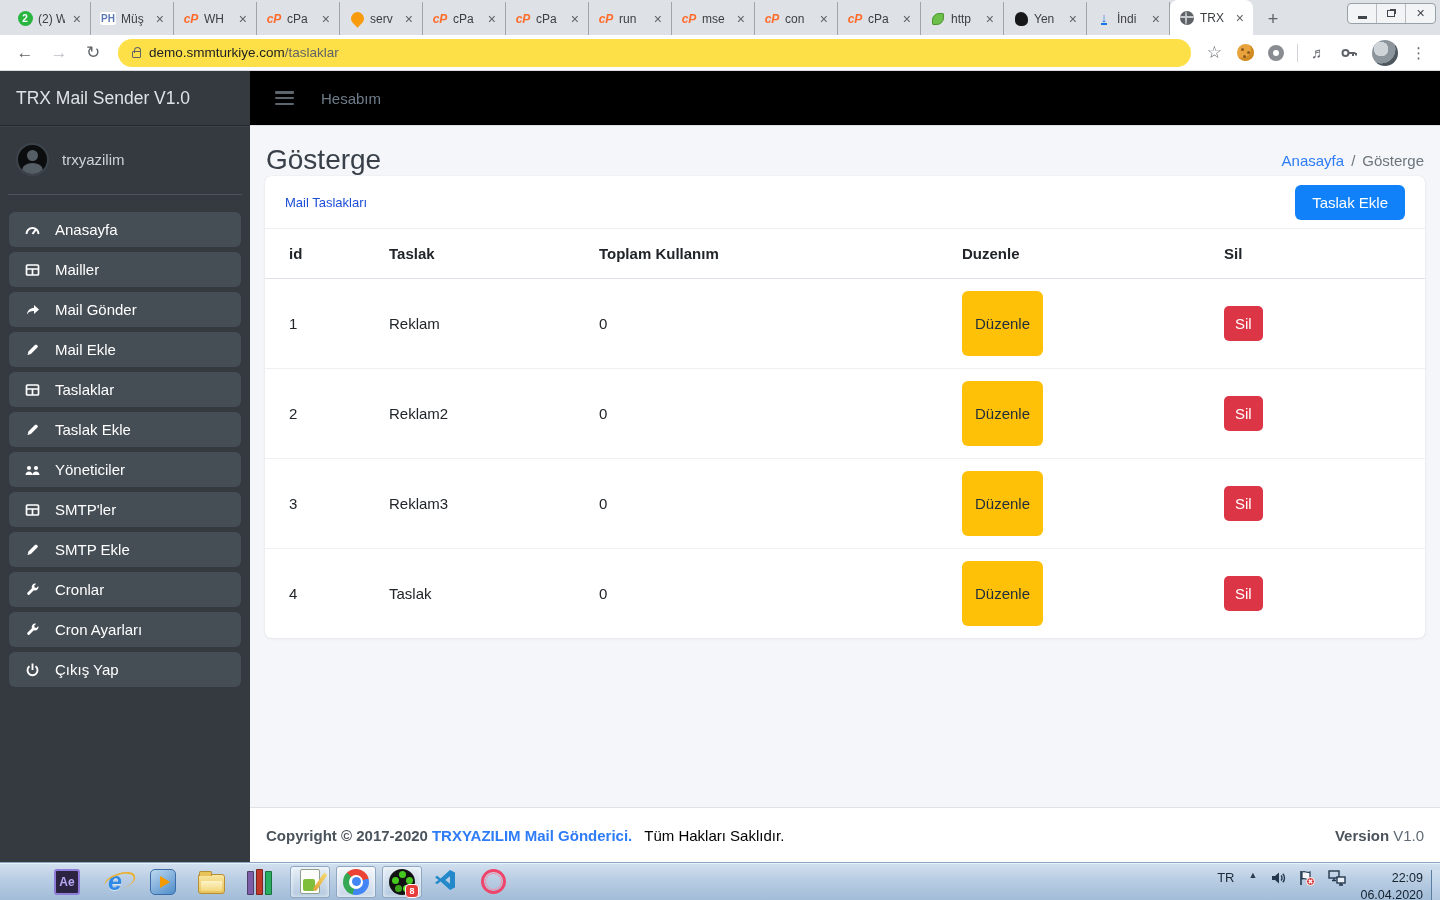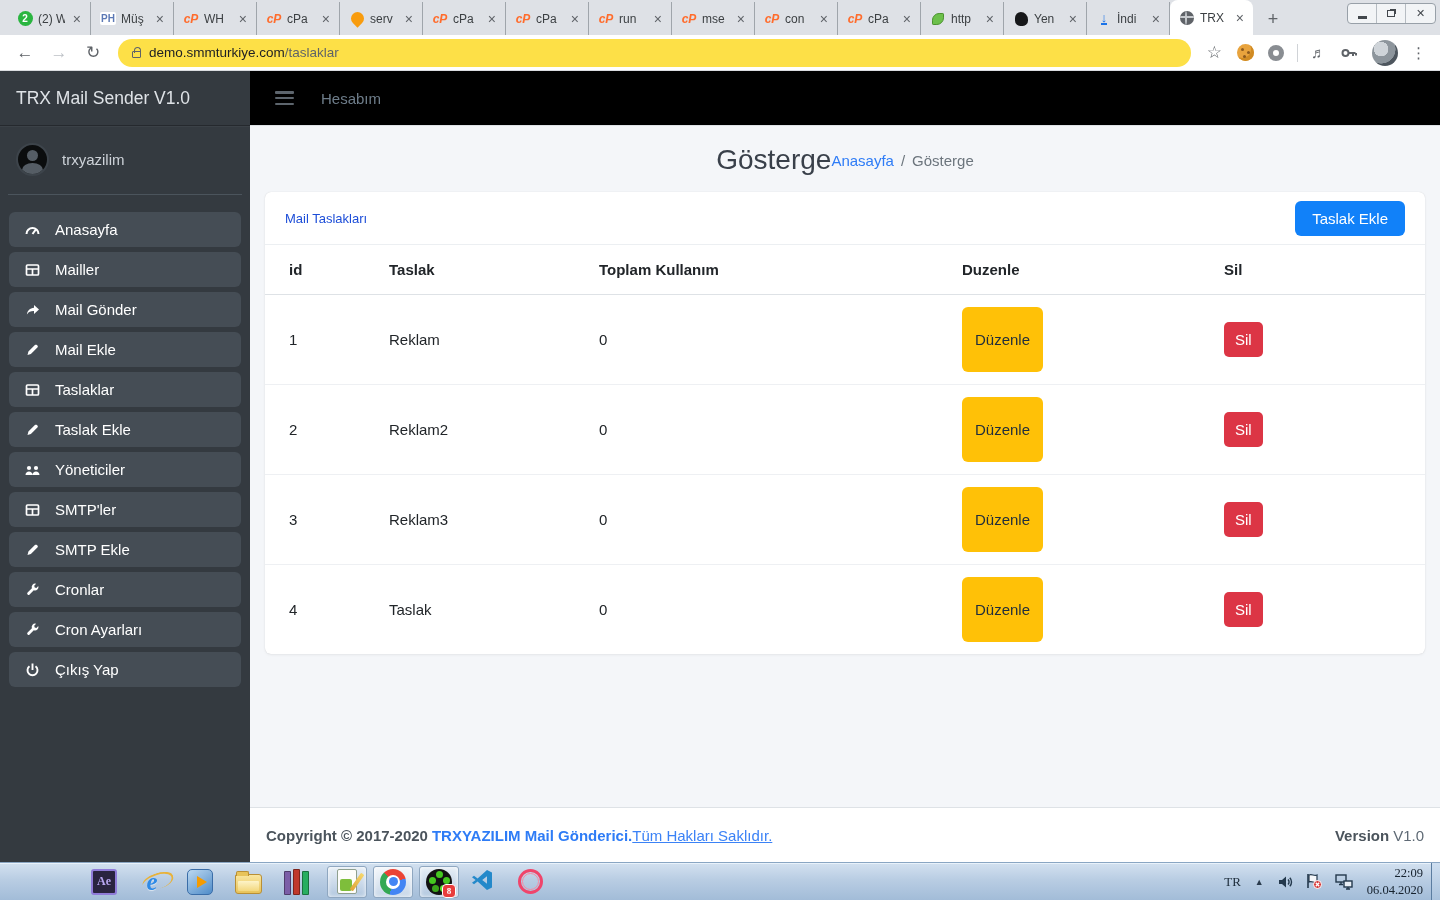--- a/index.html
+++ b/index.html
@@ -66,21 +66,21 @@
   .menu-item { display:flex; align-items:center; gap:13px; margin:5px 9px; padding:9px 13px; background:#454d55; border-radius:6px; color:#fff; font-size:15px; cursor:pointer; }
   .mi-icon { width:20px; height:16px; display:flex; align-items:center; justify-content:center; flex:0 0 20px; }
 
   .main { flex:1; display:flex; flex-direction:column; min-width:0; }
   .navbar { height:55px; background:#000000; border-bottom:1px solid #dee2e6; display:flex; align-items:center; padding-left:25px; flex:0 0 auto; }
   .hamburger { width:19px; height:14px; display:flex; flex-direction:column; justify-content:space-between; margin-right:27px; cursor:pointer; }
   .hamburger span { height:2.5px; background:#5d656d; border-radius:1px; }
   .nav-account { font-size:15px; color:#6e7d8a; cursor:pointer; }
 
   .content { flex:1; background:#f4f6f9; padding:18px 15px 0 15px; overflow:hidden; }
-  .page-head { display:flex; align-items:center; justify-content:center; padding:0 1px; margin-bottom:16px; }
+  .page-head { display:flex; align-items:center; justify-content:space-between; padding:0 1px; }
   .page-title { font-size:28px; font-weight:400; color:#39404a; }
   .breadcrumb { font-size:15px; color:#6c757d; }
   .breadcrumb a { color:#2e7cf6; text-decoration:none; cursor:pointer; }
   .breadcrumb .sep { margin:0 7px; color:#6c757d; }
 
   .card { background:#fff; border-radius:6px; box-shadow:0 0 1px rgba(0,0,0,.15), 0 1px 3px rgba(0,0,0,.06); position:relative; }
   .card-head { padding:17px 20px; border-bottom:1px solid #eceff2; position:relative; }
   .card-title { font-size:13px; color:#1d4ed8; }
   .btn-add { position:absolute; right:20px; top:9px; background:#1181f9; color:#fff; border:none; font-size:15px; padding:9px 17px; border-radius:6px; cursor:pointer; font-family:inherit; }
   table.drafts { width:100%; border-collapse:collapse; }
@@ -90,26 +90,26 @@
   .drafts th:nth-child(1), .drafts td:nth-child(1) { width:114px; padding-left:24px; }
   .drafts th:nth-child(2), .drafts td:nth-child(2) { width:210px; }
   .drafts th:nth-child(3), .drafts td:nth-child(3) { width:363px; }
   .drafts th:nth-child(4), .drafts td:nth-child(4) { width:262px; }
   .btn-edit { background:#ffc107; color:#1f2d3d; border:none; font-size:15px; padding:24px 13px; border-radius:6px; cursor:pointer; font-family:inherit; }
   .btn-del { background:#dc3545; color:#fff; border:none; font-size:15px; padding:9px 11px; border-radius:5px; cursor:pointer; font-family:inherit; }
 
   .footer { height:55px; background:#fff; border-top:1px solid #dee2e6; display:flex; align-items:center; justify-content:space-between; padding:0 16px; flex:0 0 auto; font-size:15px; }
   .copy-bold { font-weight:bold; color:#4b545c; }
   .copy-link { font-weight:bold; color:#2e7cf6; margin-left:4px; cursor:pointer; }
-  .copy-rest { color:#3b82f6; margin-left:0;text-decoration:underline; }
+  .copy-rest { color:#000000; margin-left:12px; }
   .version-label { font-weight:bold; color:#4b545c; }
   .version-value { color:#5f6a75; margin-left:4px; }
 
   
-  .taskbar { height:38px; flex:0 0 auto; background:linear-gradient(180deg,#d3e1f0 0%,#b9cde3 45%,#a2bcd8 100%); border-top:1px solid #8aa6c3; box-shadow:inset 0 1px 0 #e9f2fb; display:flex; align-items:center; padding-left:87px; position:relative;font-family:Liberation Serif, serif; }
+  .taskbar { height:38px; flex:0 0 auto; background:linear-gradient(180deg,#d3e1f0 0%,#b9cde3 45%,#a2bcd8 100%); border-top:1px solid #8aa6c3; box-shadow:inset 0 1px 0 #e9f2fb; display:flex; align-items:center; padding-left:50px; position:relative; }
   .task-ic { width:34px; height:32px; display:flex; align-items:center; justify-content:center; margin-right:14px; cursor:pointer; }
   .task-ic.open { border:1px solid #8fa7c0; border-radius:3px; background:linear-gradient(rgba(255,255,255,.5),rgba(255,255,255,.12)); box-shadow:inset 0 0 4px rgba(255,255,255,.9); margin-right:6px; width:40px; }
   .task-ic.active { background:linear-gradient(rgba(255,255,255,.75),rgba(255,255,255,.35)); }
   .ic-ae { width:26px; height:26px; background:#2a2440; border:2px solid #8f7bd8; color:#b9a6f2; font-size:12px; font-weight:bold; display:flex; align-items:center; justify-content:center; border-radius:3px; }
   .ic-ie { color:#2e8ae6; font-size:25px; font-weight:bold; font-style:italic; line-height:1; text-shadow:0 1px 1px rgba(255,255,255,.6); position:relative; }
   .ic-ie::after { content:""; position:absolute; left:-4px; top:4px; width:30px; height:14px; border:2px solid #e8b23a; border-bottom:none; border-left:none; border-radius:50%; transform:rotate(-18deg); }
   .ic-wmp { width:26px; height:26px; border-radius:5px; background:linear-gradient(145deg,#bcd8f0,#4f8cc9); border:1px solid #3a6da8; display:flex; align-items:center; justify-content:center; }
   .ic-wmp::before { content:""; width:0; height:0; border-left:10px solid #f59b00; border-top:6px solid transparent; border-bottom:6px solid transparent; margin-left:3px; }
   .ic-folder { width:27px; height:20px; background:linear-gradient(#f9e6a0,#e8c35a); border:1px solid #b98f35; border-radius:2px 3px 3px 3px; position:relative; margin-top:4px; }
   .ic-folder::before { content:""; position:absolute; top:-4px; left:0; width:11px; height:4px; background:#e8c35a; border:1px solid #b98f35; border-bottom:none; border-radius:2px 2px 0 0; }
@@ -123,21 +123,21 @@
   .ic-npp::before { content:""; position:absolute; left:2px; bottom:2px; width:12px; height:12px; background:#7ebe3b; border-radius:2px; }
   .ic-npp::after { content:""; position:absolute; right:-3px; top:2px; width:4px; height:20px; background:linear-gradient(#f5d76e,#e0a437); transform:rotate(35deg); border-radius:1px; }
   .ic-chrome { width:26px; height:26px; border-radius:50%; background:conic-gradient(from -45deg, #ea4335 0 120deg, #4285f4 120deg 240deg, #34a853 240deg 360deg); position:relative; }
   .ic-chrome::before { content:""; position:absolute; inset:6px; border-radius:50%; background:#fff; }
   .ic-chrome::after { content:""; position:absolute; inset:8.5px; border-radius:50%; background:#4285f4; }
   .ic-icq { width:26px; height:26px; border-radius:50%; background:#121212; position:relative; }
   .ic-icq::before { content:""; position:absolute; width:7px; height:7px; border-radius:50%; background:#45c820; left:10px; top:2px; box-shadow:-7px 6px 0 #45c820, 7px 6px 0 #45c820, -4px 14px 0 #3aa51b, 4px 14px 0 #56e62e; }
   .badge-8 { position:absolute; right:-4px; bottom:-3px; width:14px; height:14px; border-radius:4px; background:#e83c3c; color:#fff; font-size:9px; font-weight:bold; display:flex; align-items:center; justify-content:center; border:1px solid #fff; }
   .ic-opera { width:25px; height:25px; border-radius:50%; border:3px solid #f0456b; position:relative; }
   .ic-opera::before { content:""; position:absolute; inset:1px; border-radius:50%; border:1px solid #f58ba4; }
-  .tray { position:absolute; right:0; top:0; bottom:0; display:flex; align-items:center; }
+  .tray { position:absolute; right:0; top:7px; bottom:0; display:flex; align-items:flex-start; }
   .tray-lang { font-size:13px; color:#1c2b39; margin-right:14px; }
   .tray-up { font-size:9px; color:#2a3b4d; margin-right:13px; }
   .tray-ic { margin-right:12px; display:flex; }
   .tray-clock { text-align:right; font-size:12.5px; color:#16222e; line-height:1.35; margin:0 8px 0 2px; }
   .show-desktop { width:9px; height:38px; border-left:1px solid #5b7da0; background:linear-gradient(180deg,#cfdff0,#a9c2dc); }
 
   .mi-icon svg, .tray-ic svg, .key-ic svg { display:block; }
 </style>
 </head>
 <body>

